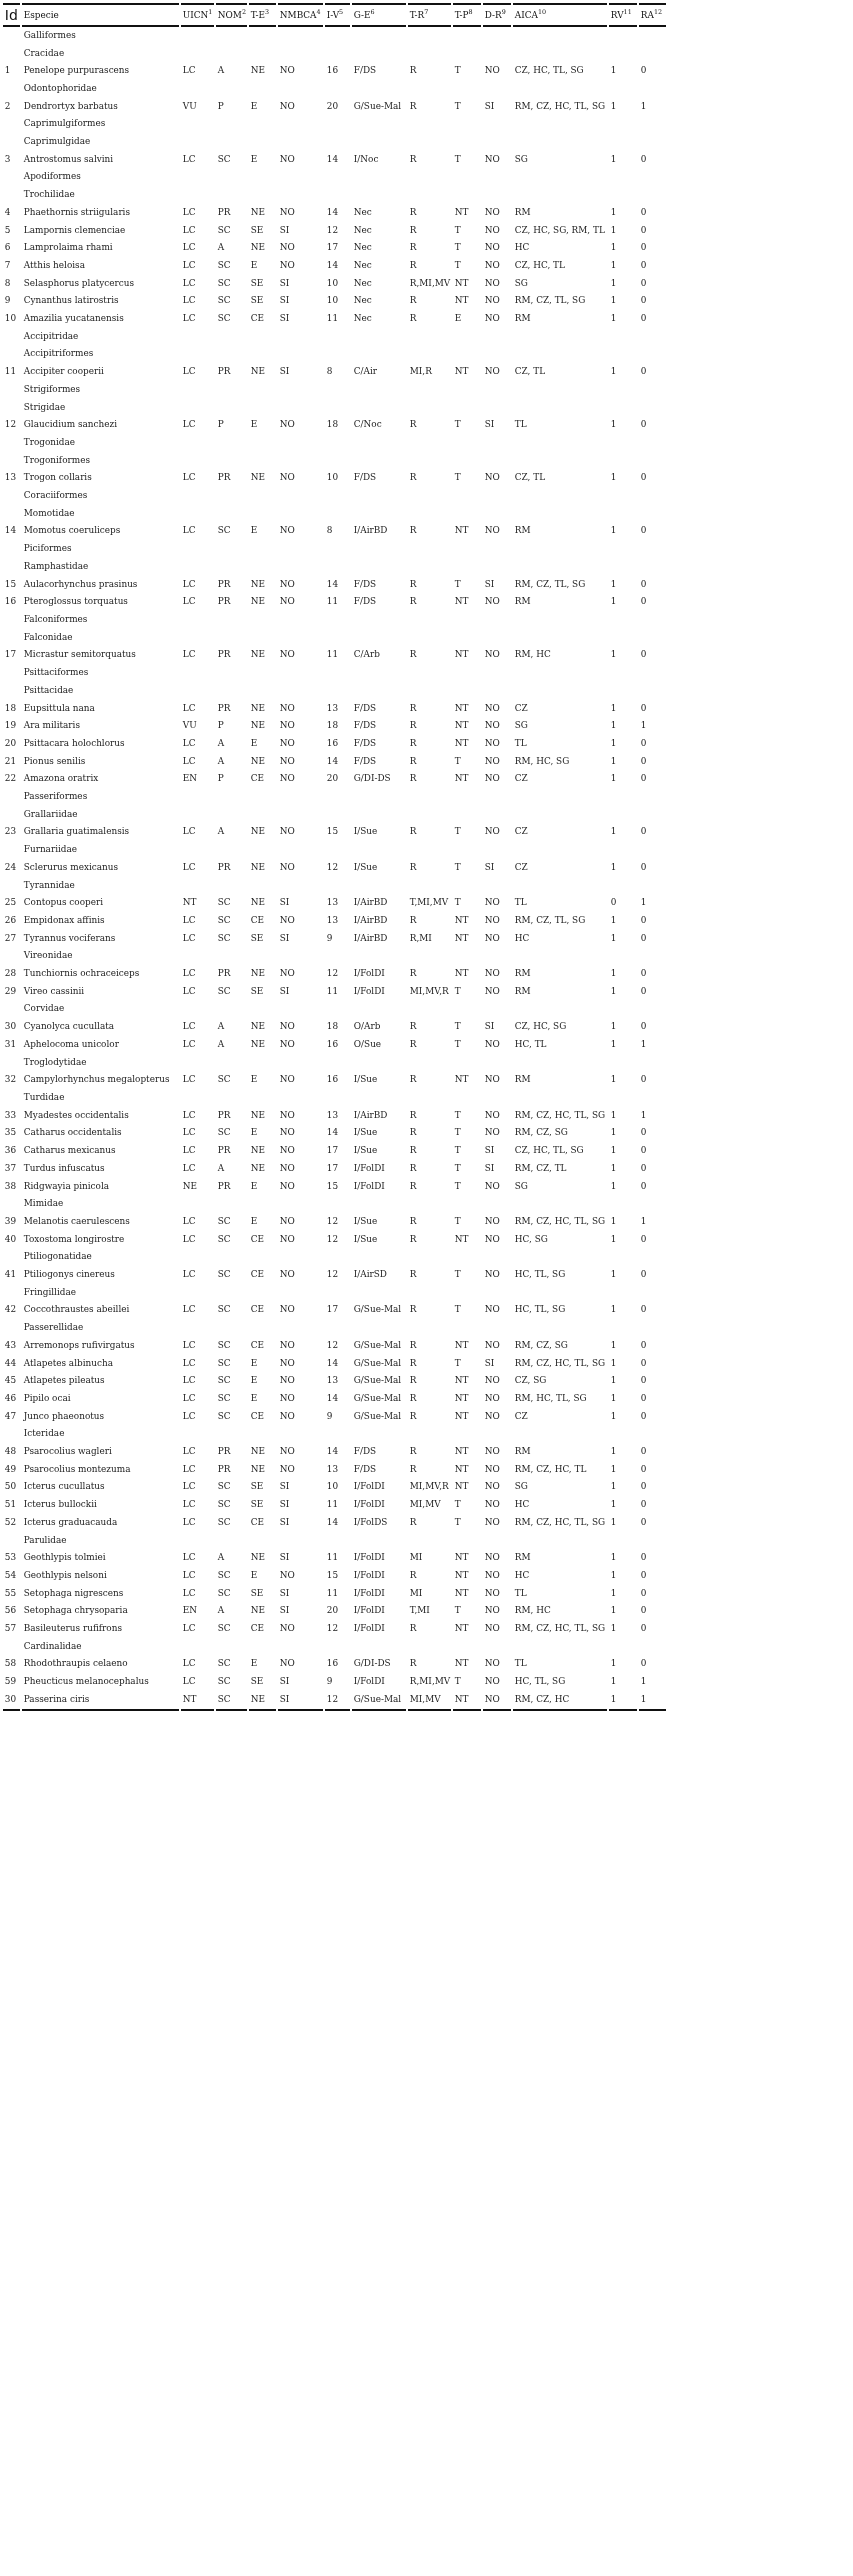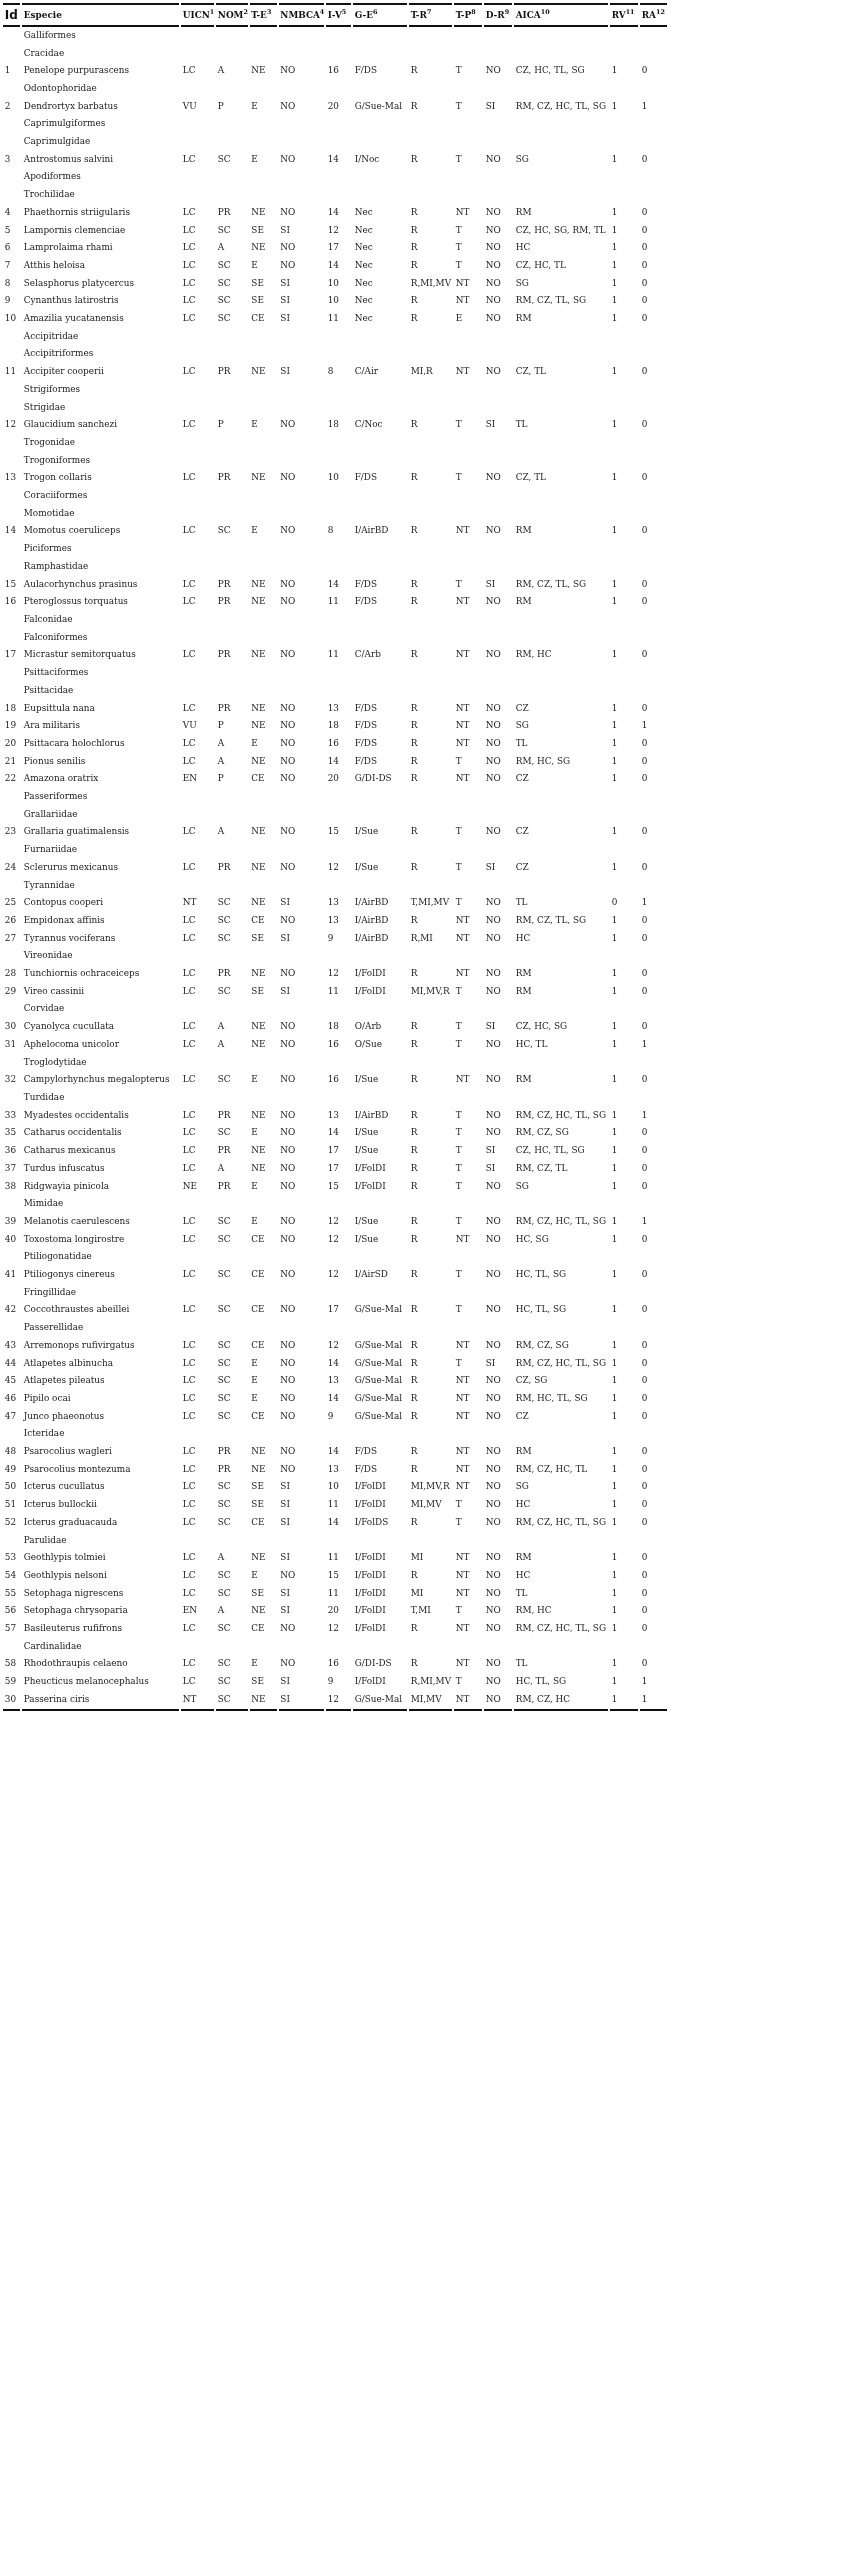--- a/index.html
+++ b/index.html
@@ -1,21 +1,21 @@
 <!DOCTYPE html>
 <html style="font-size:11.3px"><head>
 <meta charset="utf-8">
 <style>
   html, body { margin:0; padding:0; background:#ffffff; }
   body { width:853px; height:2576px; position:relative; font-family:"DejaVu Serif", serif; color:#222; }
   table { position:absolute; left:1.4px; top:2.8px; border-collapse:separate; border-spacing:2.1px 0; table-layout:fixed; }
   th, td { padding:0 0 0 1.4px; text-align:left; white-space:nowrap; font-size:8.9px; height:17.7px; line-height:17.7px; font-weight:normal; vertical-align:middle; }
-  thead th { border-top:2.1px solid #111; border-bottom:2.1px solid #111; font-weight:bold; font-size:8.9px; height:20px; line-height:20px; color:#111; }
+  thead th { border-top:2.1px solid #111; border-bottom:2.1px solid #111; font-weight:normal; font-size:8.9px; height:20px; line-height:20px; color:#111; }
   thead th sup { font-size:6.4px; vertical-align:super; line-height:0; }
-  th.id-h { font-family:"DejaVu Sans", sans-serif; font-weight:bold; font-size:12px; }
+  th.id-h { font-family:"DejaVu Sans", sans-serif; font-weight:normal; font-size:14px; }
   tbody tr:last-child td { border-bottom:2.1px solid #111; }
   td.taxon { color:#222; }
   col.c-id{width:17px} col.c-sp{width:157px} col.c-uicn{width:33px} col.c-nom{width:31px}
   col.c-te{width:27px} col.c-nmbca{width:45px} col.c-iv{width:25px} col.c-ge{width:54px}
   col.c-tr{width:43px} col.c-tp{width:28px} col.c-dr{width:28px} col.c-aica{width:94px}
   col.c-rv{width:28px} col.c-ra{width:27px}
 </style>
 </head>
 <body>
 
@@ -578,37 +578,37 @@
         <td>F/DS</td>
         <td>R</td>
         <td>NT</td>
         <td>NO</td>
         <td>RM</td>
         <td>1</td>
         <td>0</td>
       </tr>
       <tr>
         <td></td>
+        <td class="taxon">Falconiformes</td>
+        <td></td>
+        <td></td>
+        <td></td>
+        <td></td>
+        <td></td>
+        <td></td>
+        <td></td>
+        <td></td>
+        <td></td>
+        <td></td>
+        <td></td>
+        <td></td>
+      </tr>
+      <tr>
+        <td></td>
         <td class="taxon">Falconidae</td>
-        <td></td>
-        <td></td>
-        <td></td>
-        <td></td>
-        <td></td>
-        <td></td>
-        <td></td>
-        <td></td>
-        <td></td>
-        <td></td>
-        <td></td>
-        <td></td>
-      </tr>
-      <tr>
-        <td></td>
-        <td class="taxon">Falconiformes</td>
         <td></td>
         <td></td>
         <td></td>
         <td></td>
         <td></td>
         <td></td>
         <td></td>
         <td></td>
         <td></td>
         <td></td>

